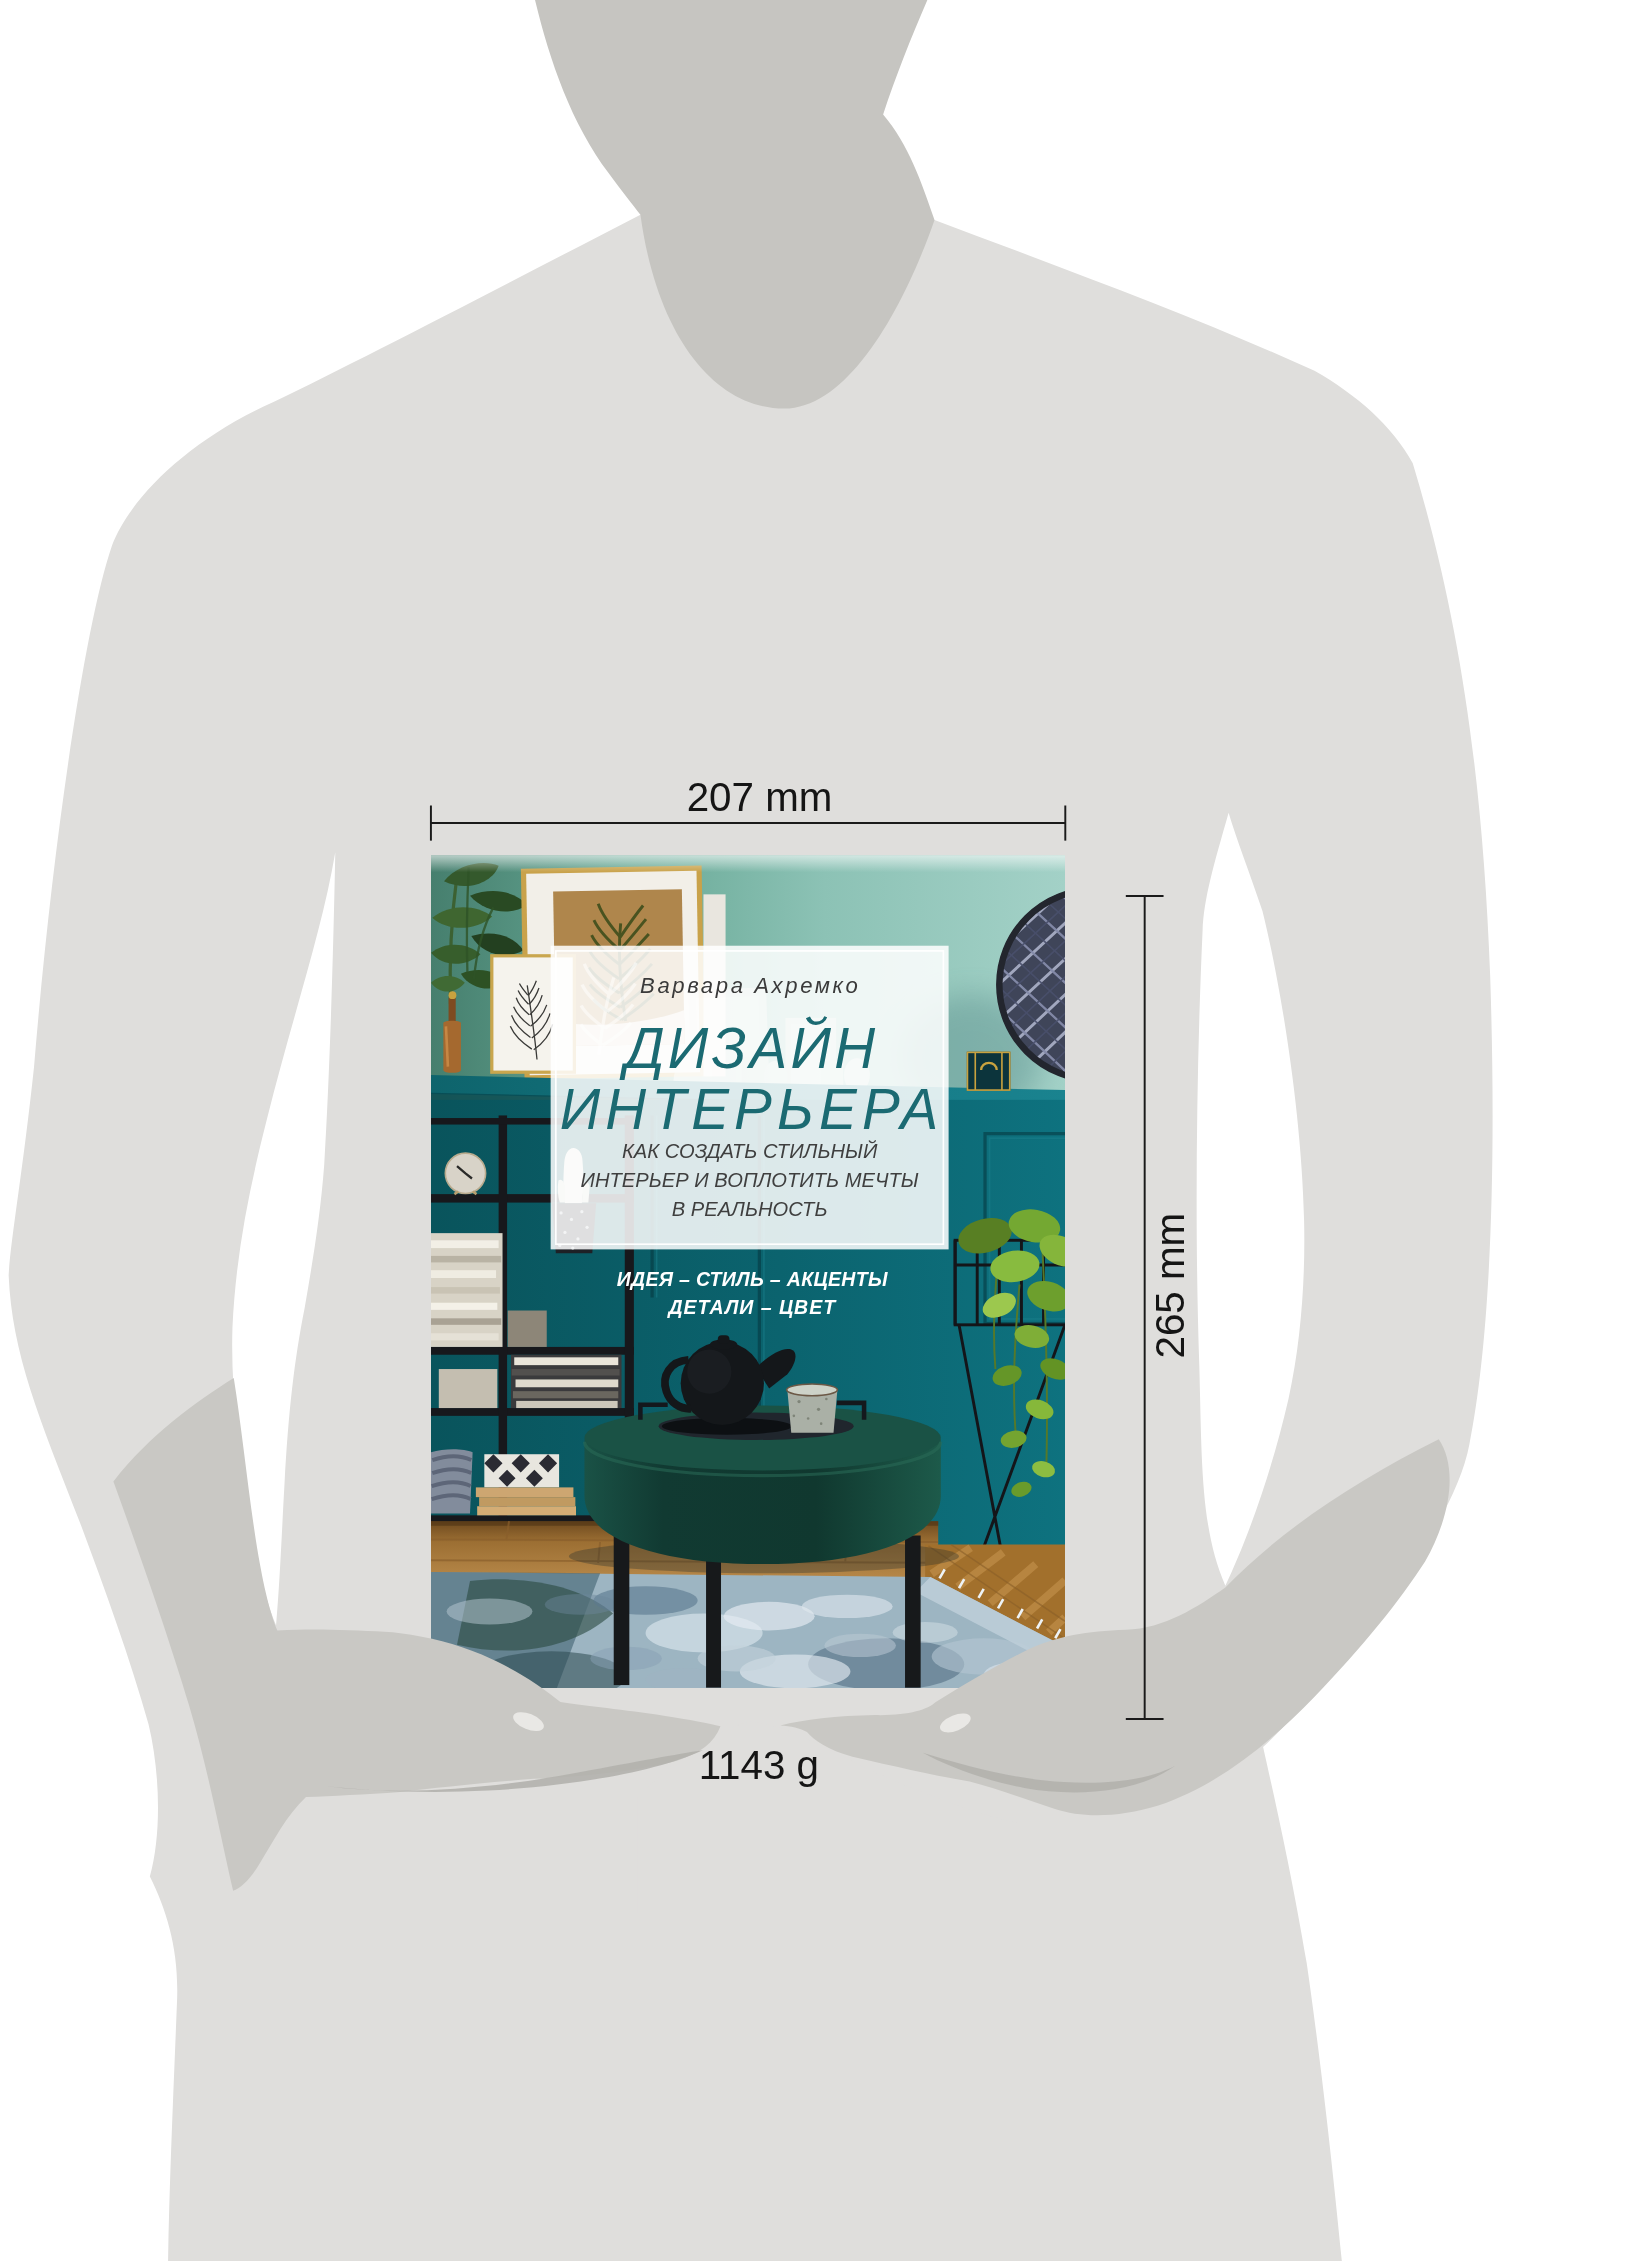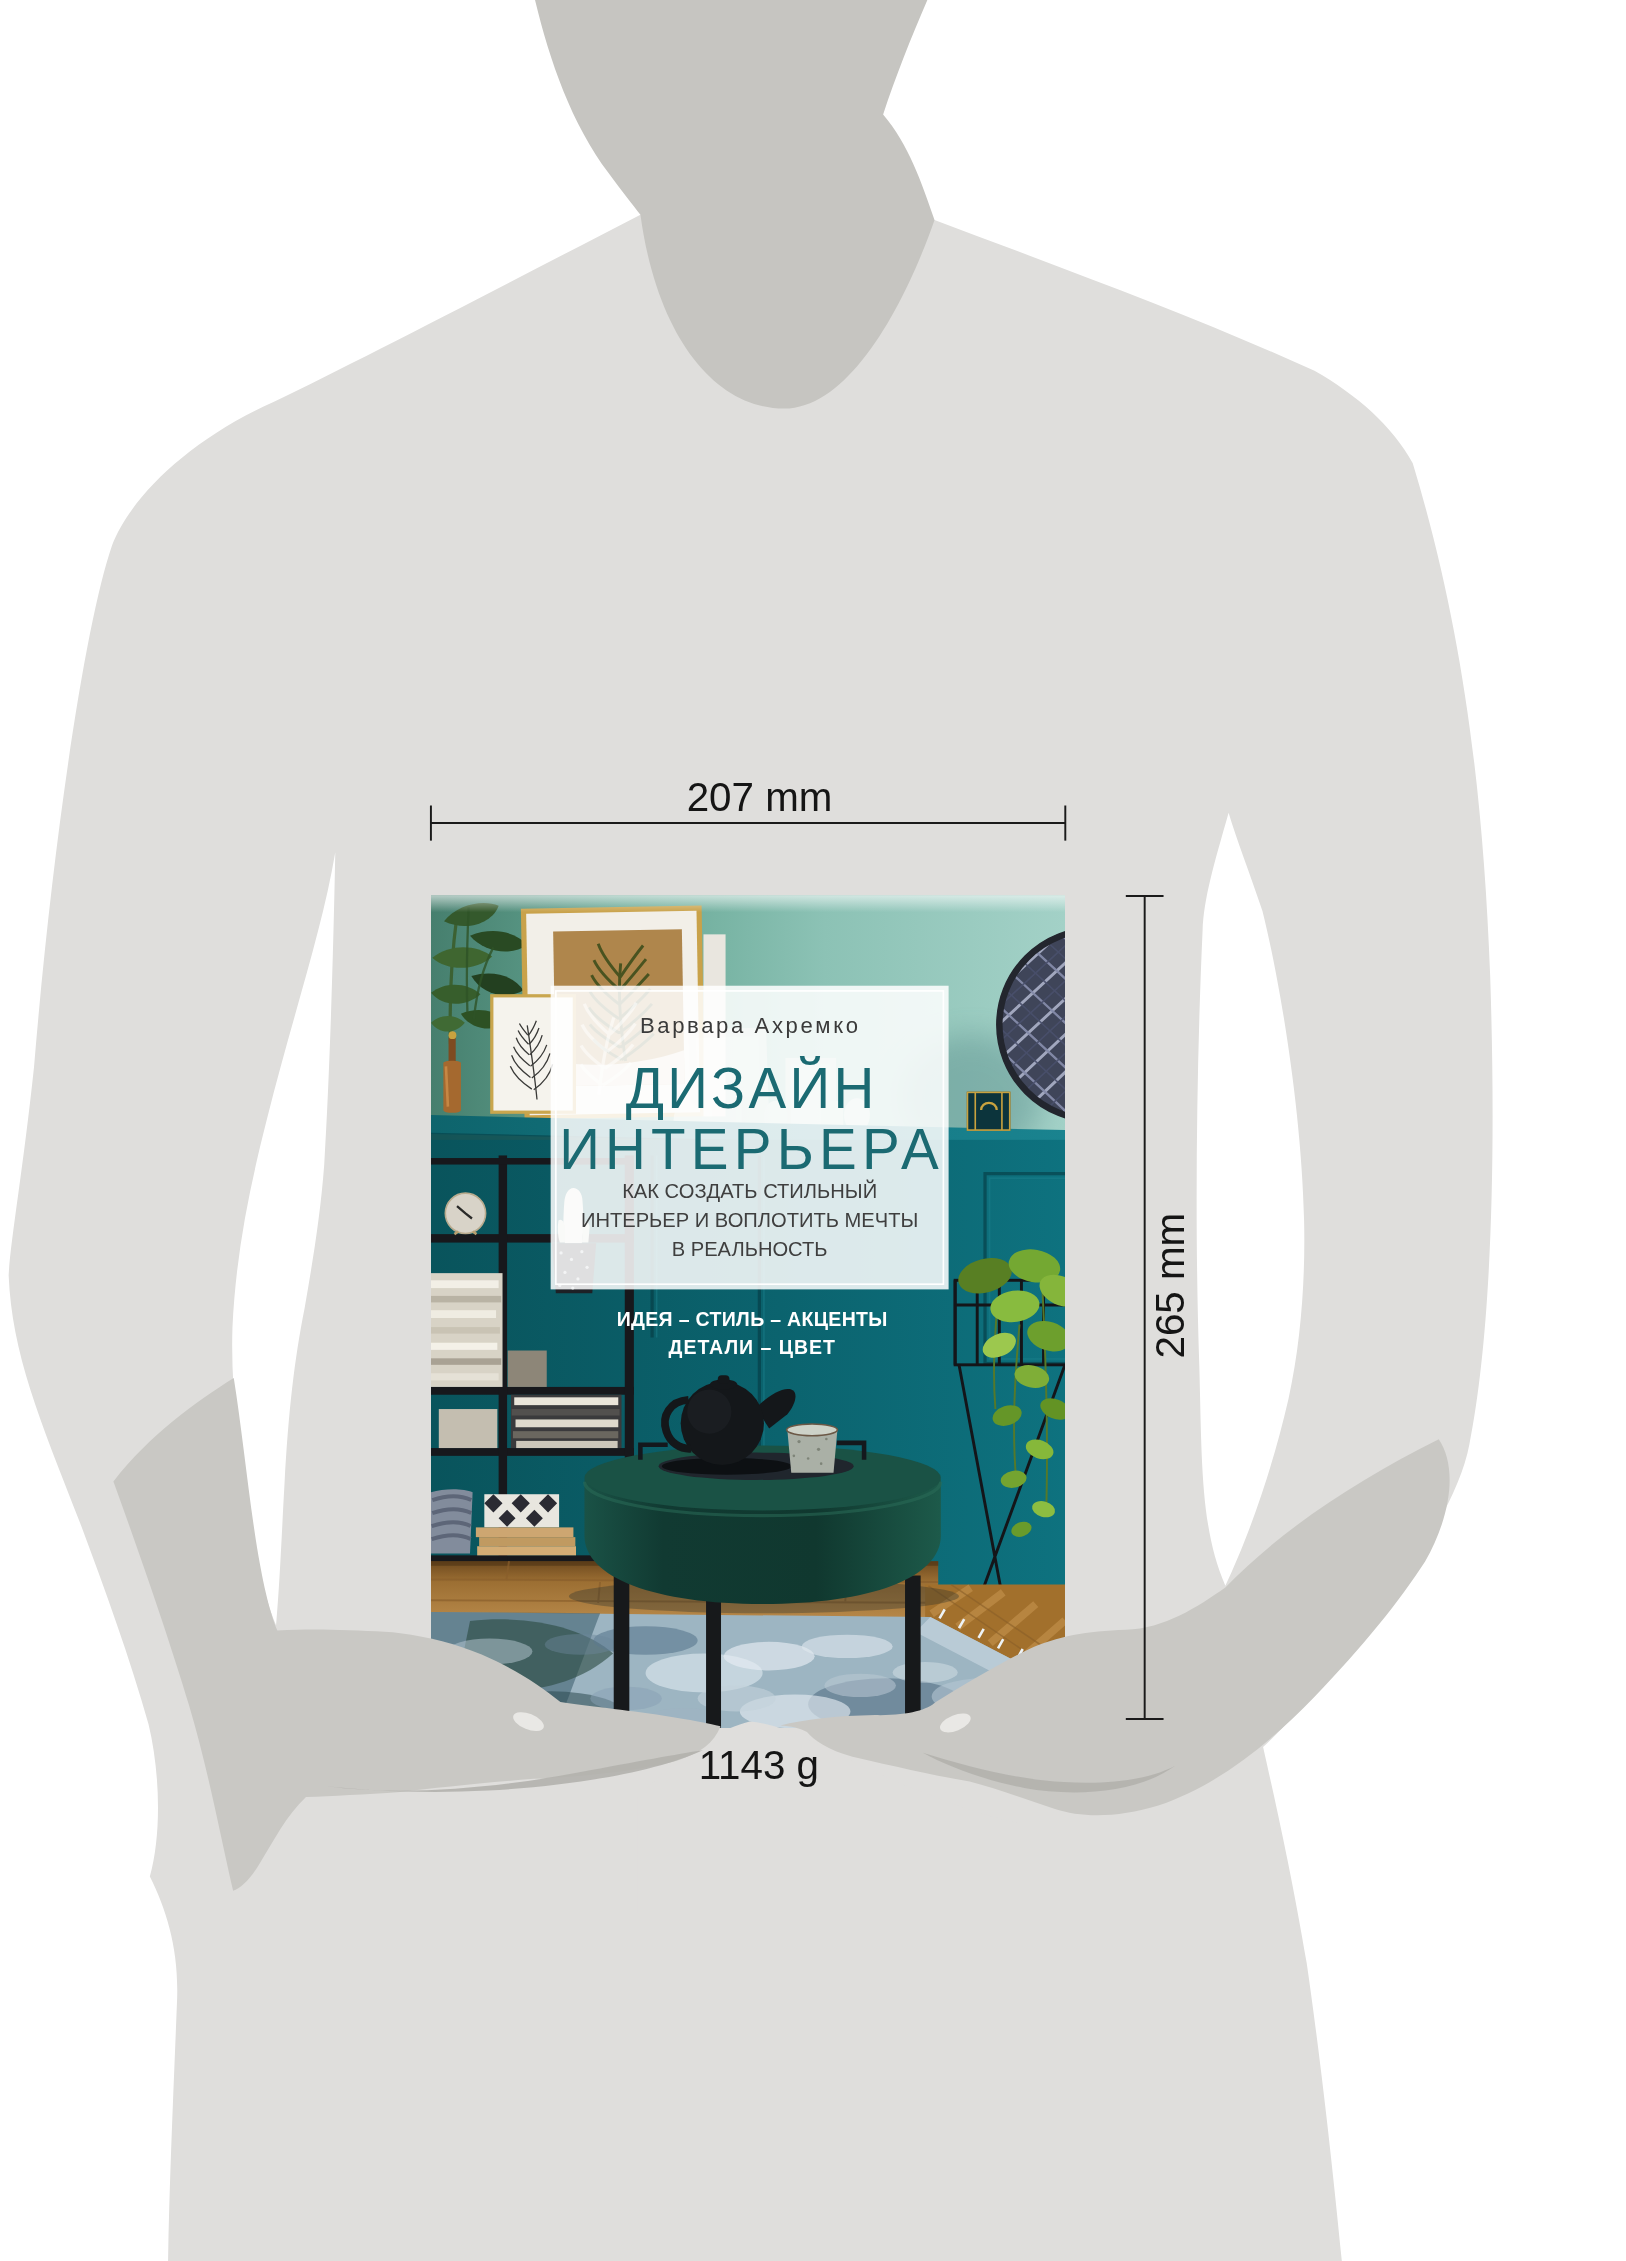--- a/index.html
+++ b/index.html
@@ -54,21 +54,21 @@
 
   <path fill="#c6c5c1" d="M822,0
     C845,95 878,190 935,266
     C958,297 972,315 984,330
     C1010,520 1100,628 1205,628
     C1305,628 1390,470 1436,338
     C1416,280 1396,222 1357,176
     C1376,118 1400,58 1425,0 Z"></path>
 </svg>
 
-<div id="book" style="left:431px;top:895px;width:634px;height:833px;overflow:hidden;">
+<div id="book" style="left:431px;top:855px;width:634px;height:833px;overflow:hidden;font-style:italic;">
 <svg width="634" height="833" viewBox="0 0 975 1280">
   <defs>
     <linearGradient id="wall" x1="0" y1="0" x2="1" y2="0">
       <stop offset="0" stop-color="#467f6e"></stop>
       <stop offset="0.3" stop-color="#66a794"></stop>
       <stop offset="0.62" stop-color="#8cc2b5"></stop>
       <stop offset="1" stop-color="#a3d1c7"></stop>
     </linearGradient>
     <linearGradient id="wall2" x1="0" y1="0" x2="0" y2="1">
       <stop offset="0" stop-color="#ffffff" stop-opacity="0.8"></stop>

